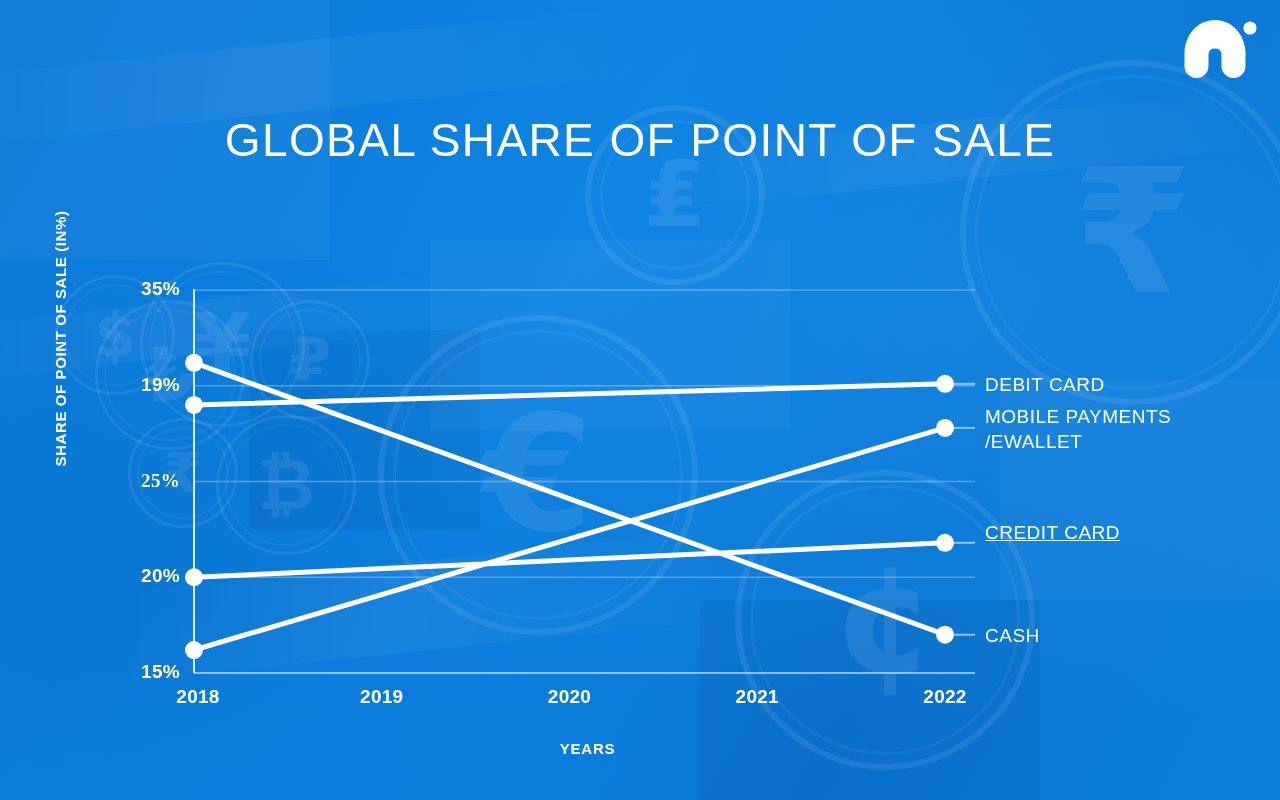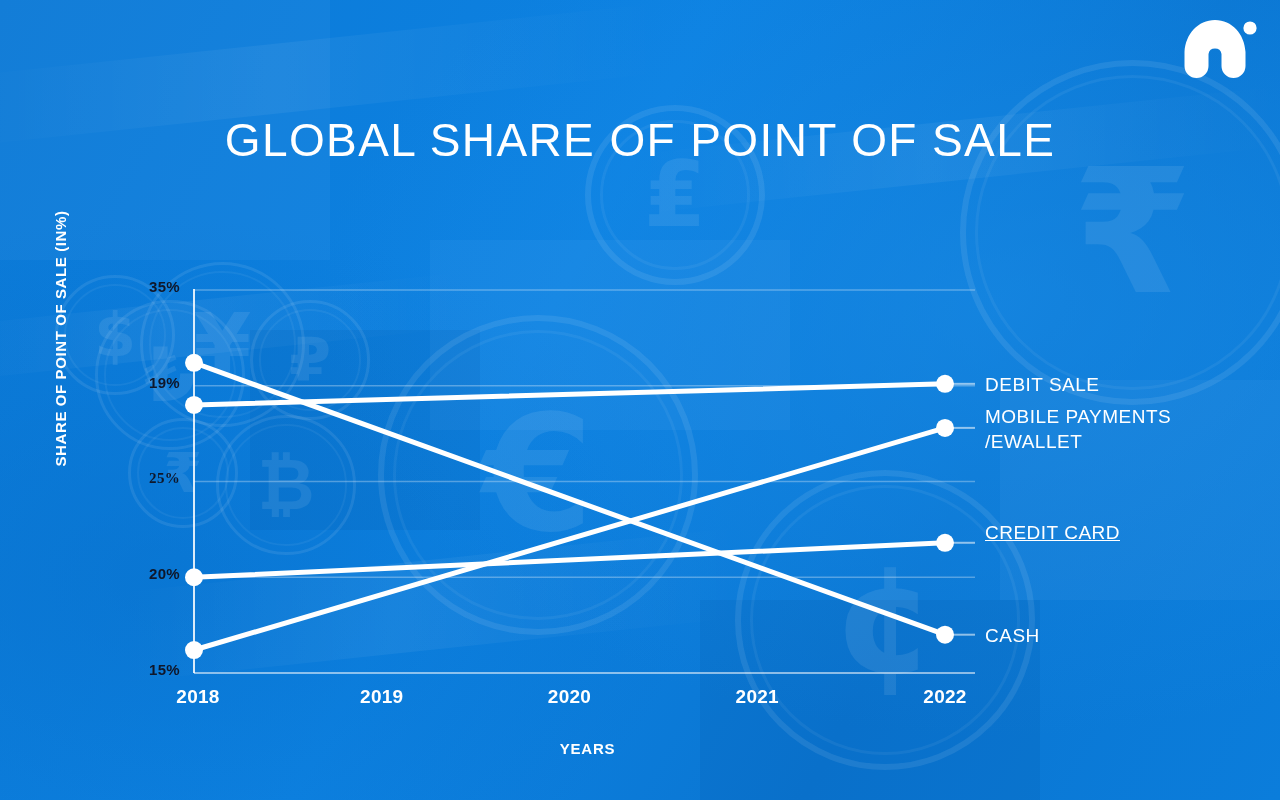--- a/index.html
+++ b/index.html
@@ -115,22 +115,22 @@
     transform: rotate(-90deg);
     color: #ffffff;
     font-size: 15px;
     font-weight: 700;
     letter-spacing: .6px;
   }
   .ytick {
     position: absolute;
     width: 60px;
     text-align: right;
-    color: #0f172a;
-    font-size: 15px;
+    color: #fef9c3;
+    font-size: 19px;
     font-weight: 700;
     letter-spacing: .3px;
   }
   .xtick {
     position: absolute;
     width: 120px;
     text-align: center;
     color: #ffffff;
     font-size: 19px;
     font-weight: 700;
@@ -234,21 +234,21 @@
         <line x1="194" y1="577.25" x2="945" y2="542.78" stroke="#ffffff" stroke-width="5" stroke-linecap="round"></line>
         <circle cx="194" cy="577.25" r="9" fill="#ffffff"></circle>
         <circle cx="945" cy="542.78" r="9" fill="#ffffff"></circle>
         <line x1="945" y1="542.78" x2="975" y2="542.78" stroke="#ffffff" stroke-opacity="0.55" stroke-width="2"></line>
         <line x1="194" y1="650.02" x2="945" y2="427.88" stroke="#ffffff" stroke-width="5" stroke-linecap="round"></line>
         <circle cx="194" cy="650.02" r="9" fill="#ffffff"></circle>
         <circle cx="945" cy="427.88" r="9" fill="#ffffff"></circle>
         <line x1="945" y1="427.88" x2="975" y2="427.88" stroke="#ffffff" stroke-opacity="0.55" stroke-width="2"></line>
       </svg>
     <div id="series-labels">
-        <div class="series-label" style="left: 985px; top: 371.835px;">DEBIT SALE</div>
+        <div class="series-label" style="left: 985px; top: 371.835px;">DEBIT CARD</div>
         <div class="series-label" style="left: 985px; top: 403.88px;">MOBILE PAYMENTS
 /EWALLET</div>
         <div class="series-label" style="left: 985px; top: 520px; text-decoration: underline;">CREDIT CARD</div>
         <div class="series-label" style="left: 985px; top: 622.7px;">CASH</div>
       </div>
   </div>
 
 </div>
 
 </body></html>

